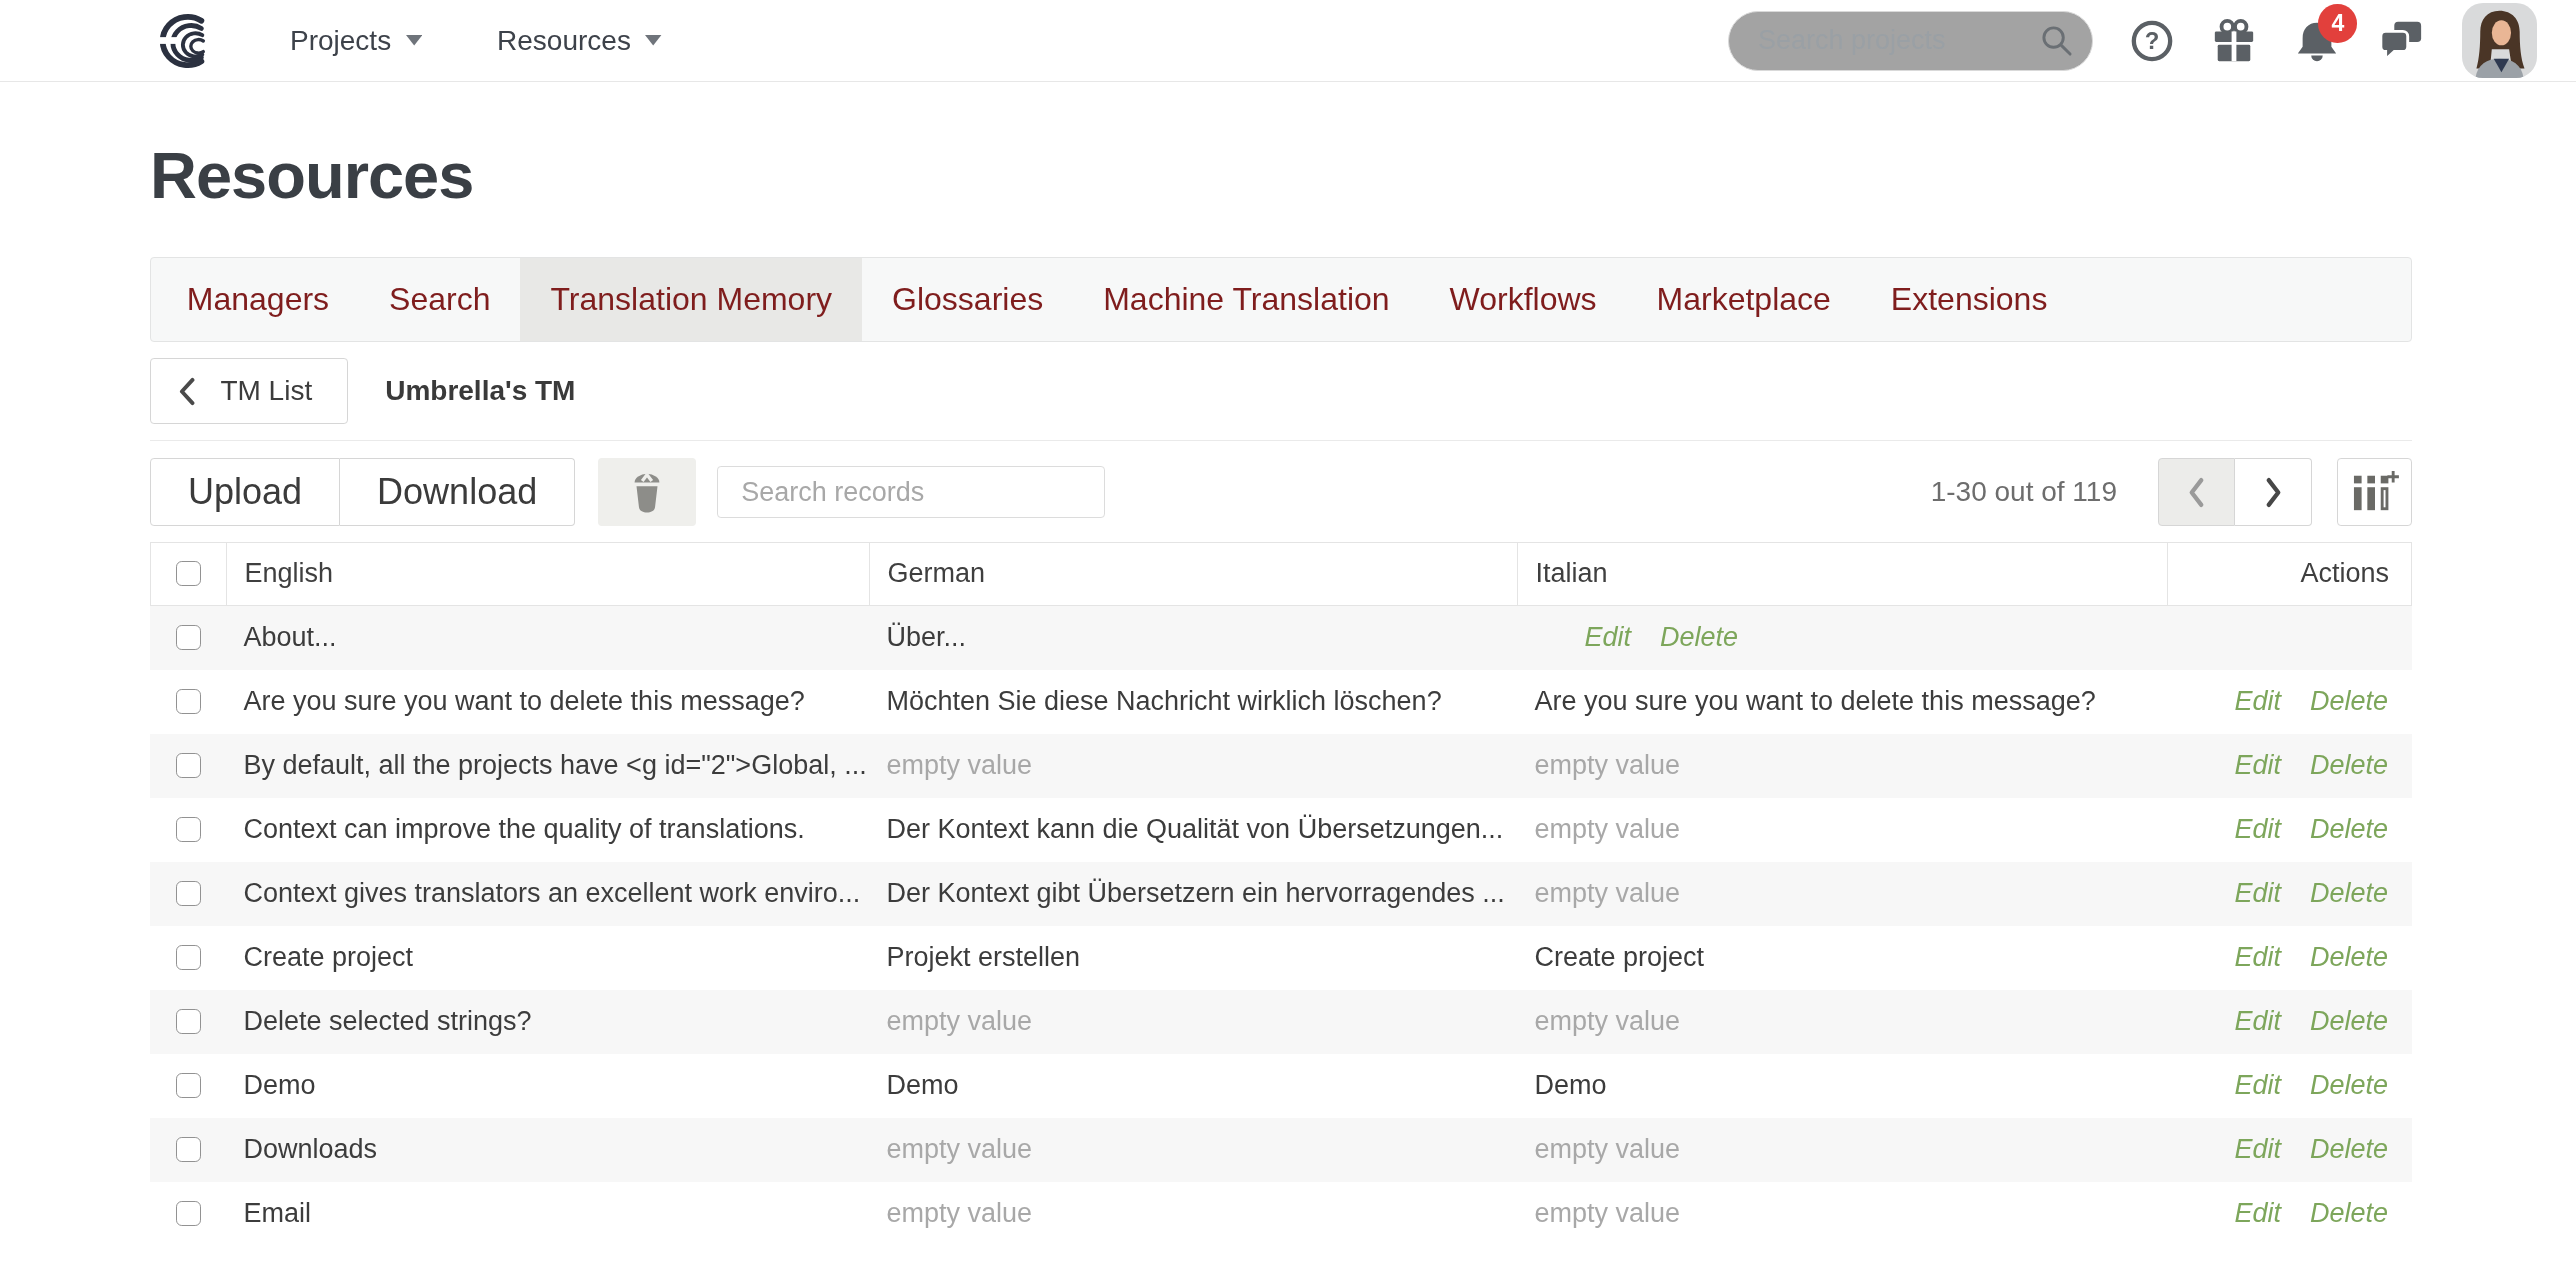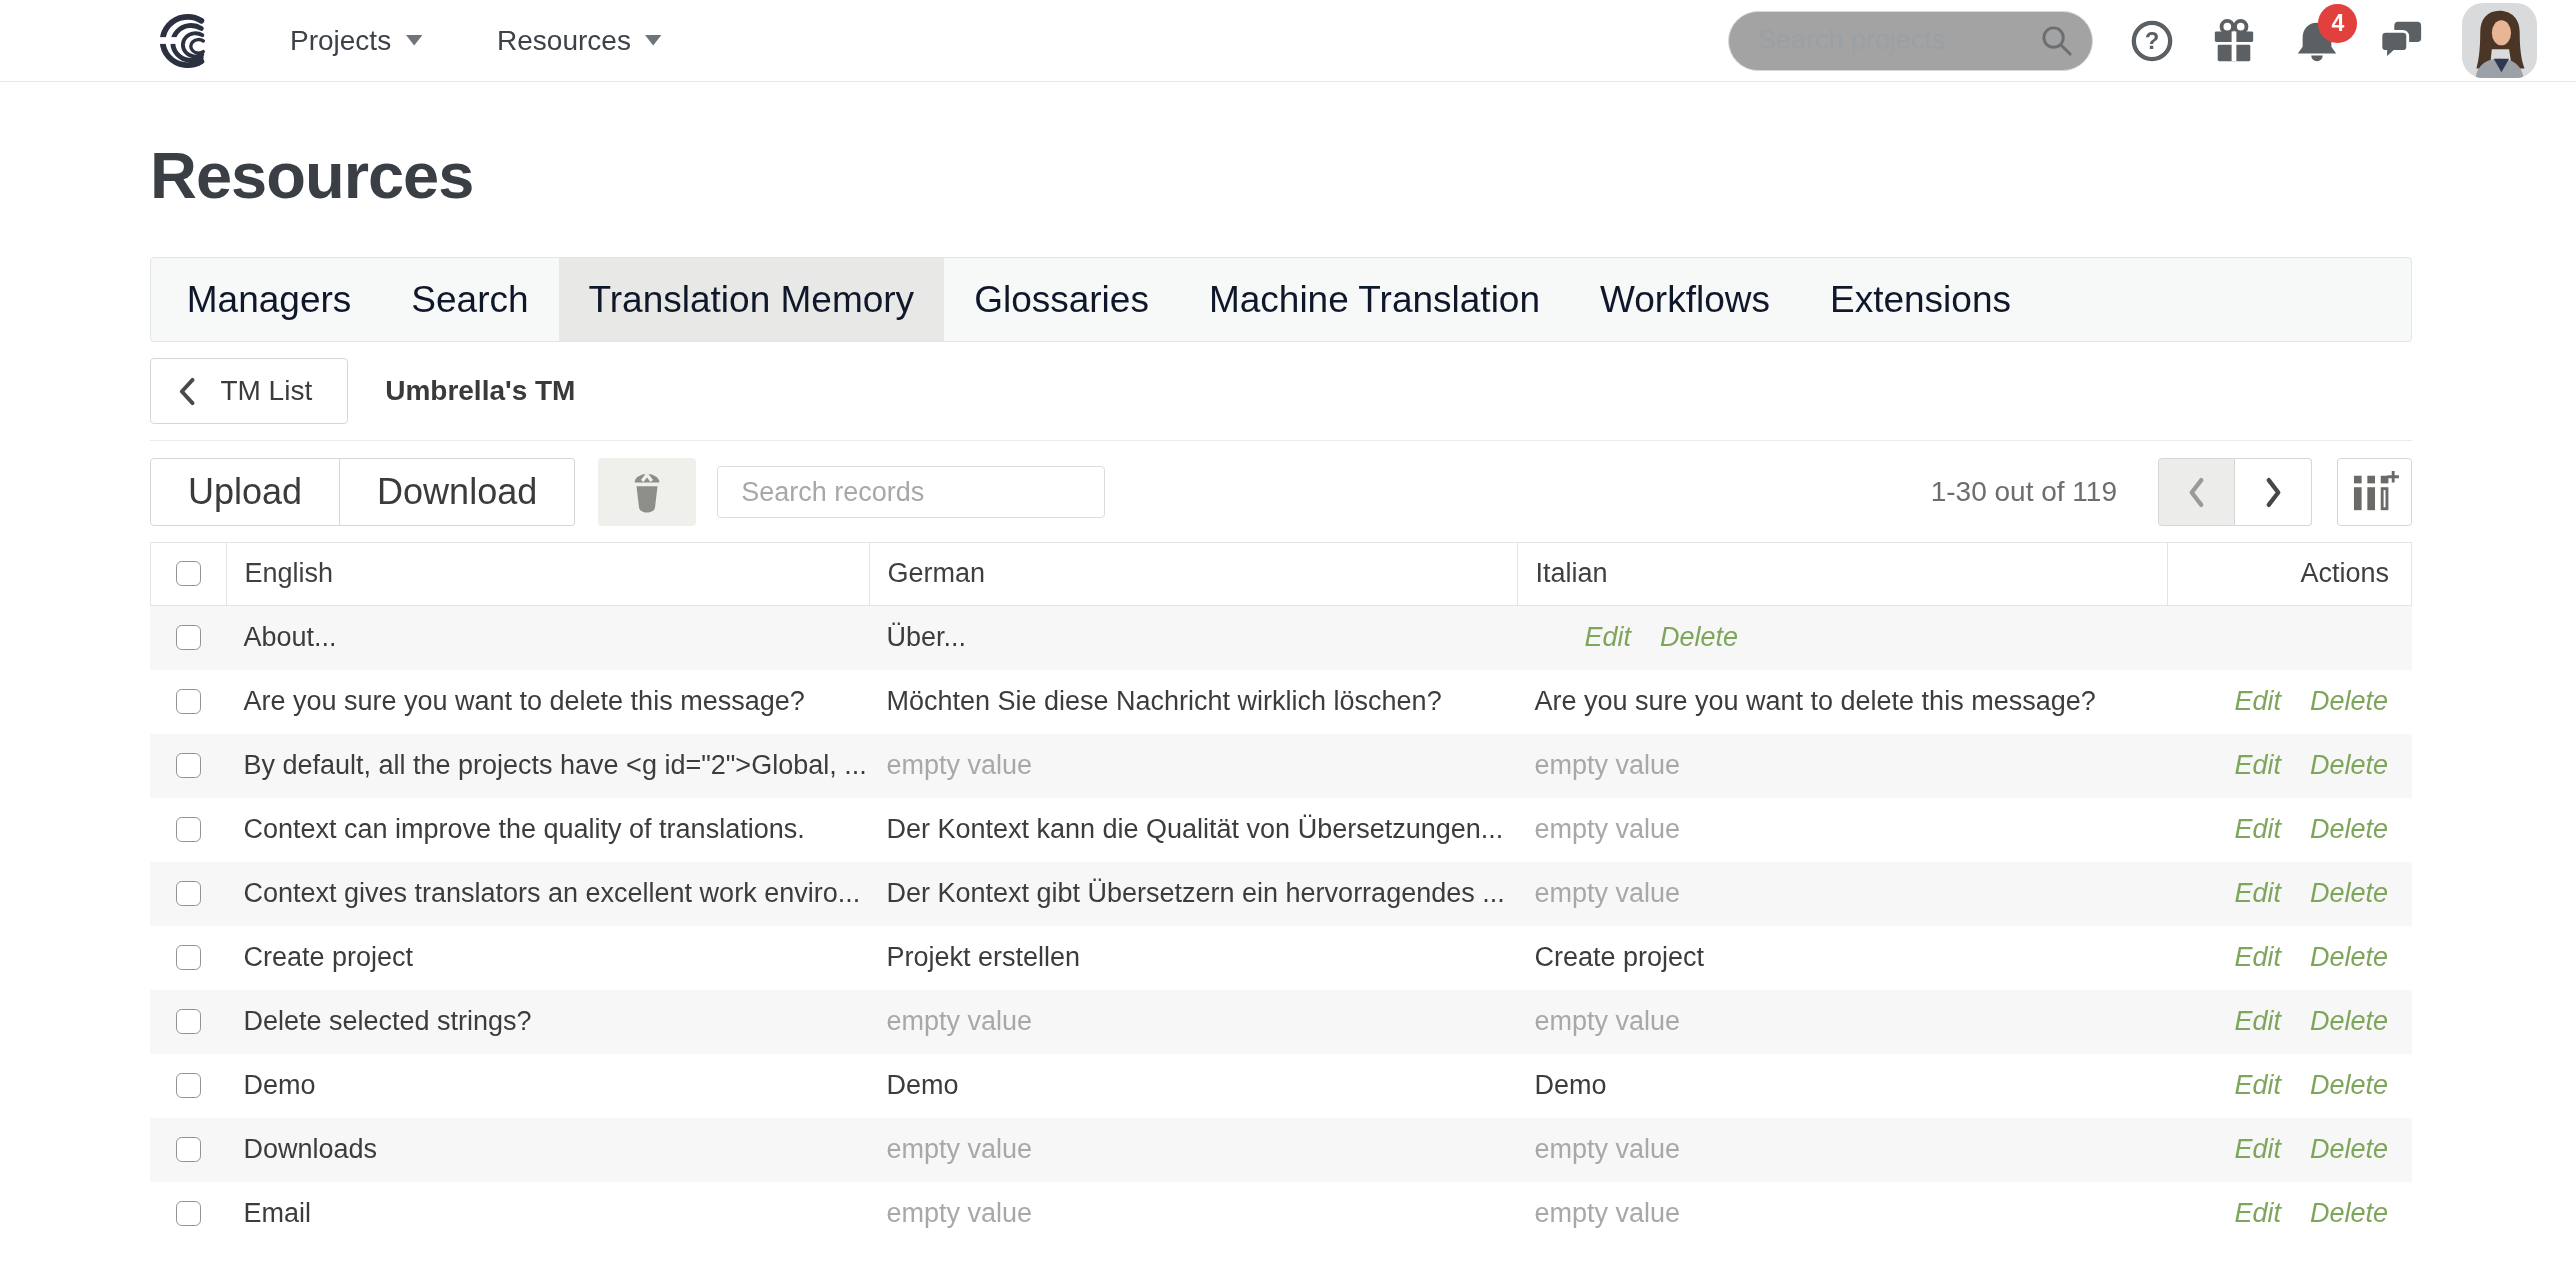--- a/index.html
+++ b/index.html
@@ -23,21 +23,21 @@
   .icon-btn { background:none; border:none; padding:0; cursor:pointer; display:flex; align-items:center; position:relative; }
   .badge { position:absolute; top:-13.5px; right:-17.4px; min-width:39px; height:39px; border-radius:19.3px;
            background:#e2403c; color:#fff; font-size:23px; font-weight:bold;
            display:flex; align-items:center; justify-content:center; }
   .avatar { width:75px; height:75px; border-radius:21px; overflow:hidden; cursor:pointer; }
   
   .container { margin-left:150px; width:2262px; }
   h1.page-title { margin:56px 0 44px; font-size:65px; font-weight:700; color:#3a3f45; letter-spacing:-1px; }
   .tabbar { display:flex; align-items:stretch; height:85px; background:#f7f8f8;
             border:1px solid #e3e4e4; border-radius:3.9px; padding-left:5.8px; }
-  .tab { display:flex; align-items:center; padding:0 30px; font-size:37px; color:#0f172a; cursor:pointer; white-space:nowrap; }
+  .tab { display:flex; align-items:center; padding:0 30px; font-size:32px; color:#7f1d1d; cursor:pointer; white-space:nowrap; }
   .tab.active { background:#e8e8e6; }
   .breadcrumb-row { display:flex; align-items:center; padding:16.4px 0 15.5px; border-bottom:1px solid #eaeaea; }
   .back-btn { display:flex; align-items:center; gap:25px; height:66px; padding:0 35px 0 27px;
               border:1px solid #d6d6d6; border-radius:3.9px; background:#fff; font-size:28px;
               color:#3c3c3c; cursor:pointer; font-family:"Liberation Sans",sans-serif; }
   .tm-name { margin-left:37px; font-weight:700; font-size:28px; color:#3a3a3a; }
   
   .toolbar { display:flex; align-items:center; padding:17.4px 0 15.5px; }
   .btn-group { display:flex; }
   .btn { height:68px; padding:0 37px; background:#fff; border:1px solid #d6d6d6; font-size:36px;
@@ -180,20 +180,21 @@
   <div class="tab">Search</div>
 
   <div class="tab active">Translation Memory</div>
 
   <div class="tab">Glossaries</div>
 
   <div class="tab">Machine Translation</div>
 
   <div class="tab">Workflows</div>
 
+  <div class="tab">Marketplace</div>
 
   <div class="tab">Extensions</div>
 </div>
 
   <div class="breadcrumb-row">
     <button class="back-btn">
       <span style="display:flex;">
         <svg width="17.4" height="29" viewBox="0 0 18 30" fill="none" stroke="#4a4a4a" stroke-width="4" stroke-linecap="round" stroke-linejoin="round">
           <path d="M15 3 L4 15 L15 27"></path>
         </svg>

